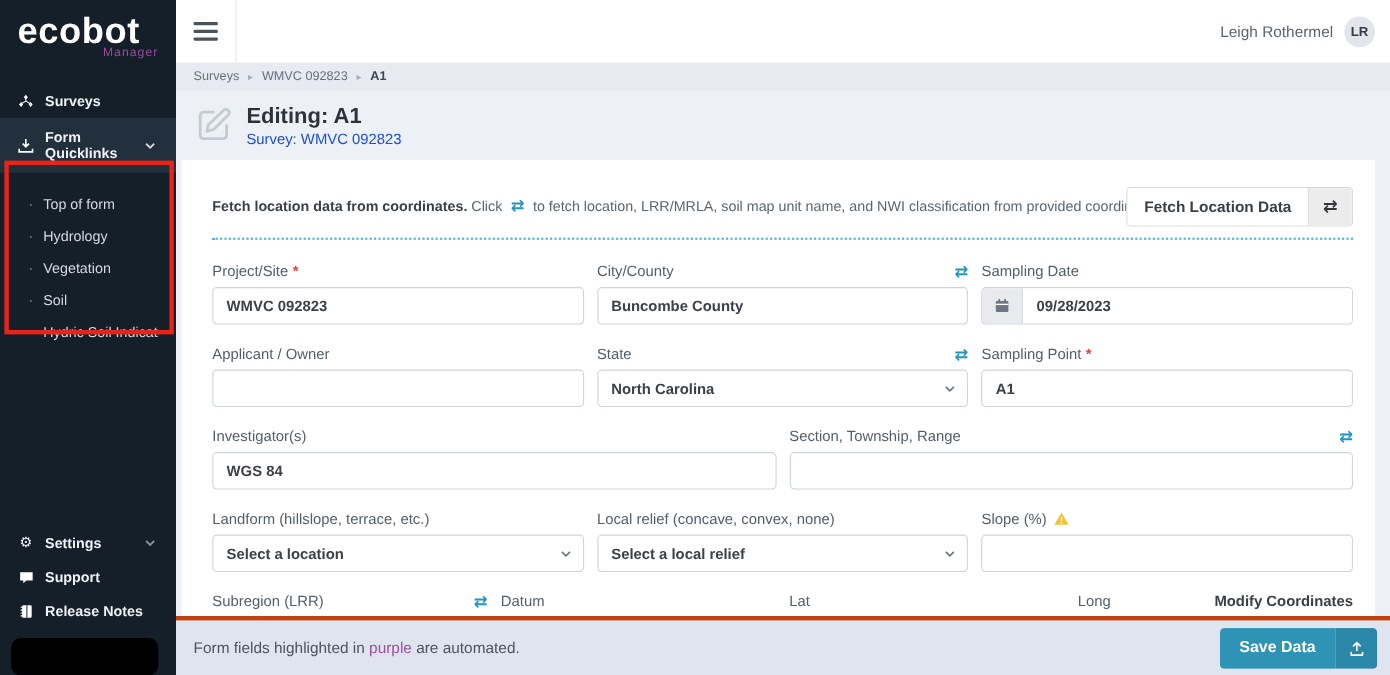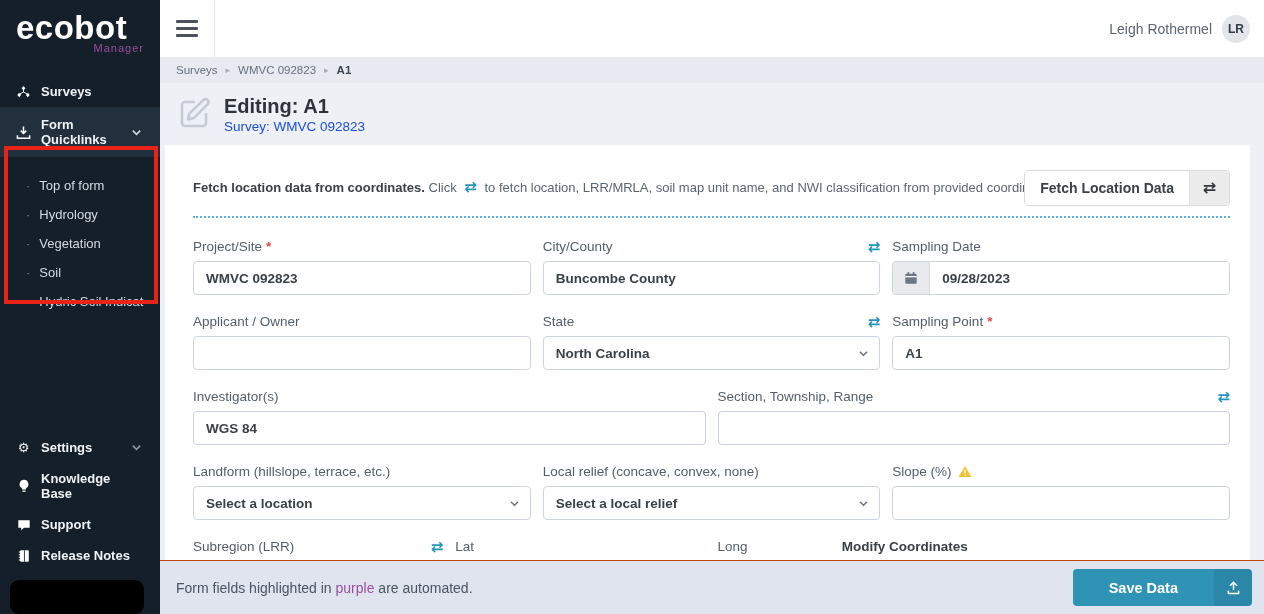--- a/index.html
+++ b/index.html
@@ -65,25 +65,25 @@
   .label-line .swap { margin-left:auto; }
   .req { color:#dd4848; margin-left:4px; font-weight:bold; }
   .warn { margin-left:6px; display:inline-flex; }
   input.field { width:100%; height:34px; border:1px solid #ced4dd; border-radius:4px; padding:0 12px; font-size:13.5px; font-weight:600; color:#3b4148; background:#fff; outline:none; font-family:inherit; }
   .input-group { display:flex; height:34px; border:1px solid #ced4dd; border-radius:4px; overflow:hidden; background:#fff;justify-content:space-between; }
   .input-addon { width:37px; background:#e8eaed; border-right:1px solid #d6d9de; display:flex; align-items:center; justify-content:center; cursor:pointer; }
   .input-group input { flex:1; border:none; height:100%; padding:0 12px; font-size:13.5px; font-weight:600; color:#3b4148; outline:none; font-family:inherit; }
   .select { height:34px; border:1px solid #ced4dd; border-radius:4px; background:#fff; display:flex; align-items:center; justify-content:space-between; padding:0 10px 0 12px; font-size:13.5px; font-weight:600; color:#3b4148; cursor:pointer; }
   .modify-link { margin-left:auto; font-size:13.5px; font-weight:bold; color:#3a4048; cursor:pointer; white-space:nowrap; }
 
-  .footer { height:54px; background:#dfe4ee; border-top:1px solid #c2410c; display:flex; align-items:center; padding:0 12px 0 16px; flex-shrink:0; }
+  .footer { height:54px; background:#dfe4ee; border-top:4px solid #c2410c; display:flex; align-items:center; padding:0 12px 0 16px; flex-shrink:0; }
   .footer-note { font-size:14px; color:#4c5461; }
   .footer-note .purple { color:#9c4f9e; }
   .save-btn { margin-left:auto; display:flex; border-radius:4px; overflow:hidden; cursor:pointer; }
-  .save-btn-label { background:#2e93b4; color:#fff; font-size:14.5px; font-weight:600; padding:0 36px; height:37px; display:flex; align-items:center; }
+  .save-btn-label { background:#2e93b4; color:#fff; font-size:14.5px; font-weight:600; padding:0 18px; height:37px; display:flex; align-items:center; }
   .save-btn-addon { background:#2a87a7; width:38px; display:flex; align-items:center; justify-content:center; }
 </style>
 </head>
 <body>
 
 <div class="sidebar">
   <div class="logo">
     <div class="logo-brand">ecobot</div>
     <span class="logo-sub">Manager</span>
   </div>
@@ -141,29 +141,20 @@
 
   <div class="sidebar-bottom">
     <div class="nav-item">
       <span class="icon16" style="font-size:13px;font-family:'DejaVu Sans',sans-serif;">⚙</span>
       <span>Settings</span>
       <span class="chev icon16">
         <svg width="11" height="11" viewBox="0 0 12 12" fill="none" stroke="#8b95a1" stroke-width="1.8">
             <path d="M2 4l4 4 4-4"></path>
           </svg>
       </span>
-    </div>
-    <div class="nav-item">
-      <span class="icon16">
-        <svg width="14" height="14" viewBox="0 0 16 16">
-            <path d="M8 1a5 5 0 0 0-2.9 9.1c.55.4.9 1.05.9 1.9h4c0-.85.35-1.5.9-1.9A5 5 0 0 0 8 1z" fill="#fff"></path>
-            <rect x="6" y="13" width="4" height="1.6" rx=".6" fill="#fff"></rect>
-          </svg>
-      </span>
-      <span>Knowledge Base</span>
     </div>
     <div class="nav-item">
       <span class="icon16">
         <svg width="14" height="14" viewBox="0 0 16 16">
             <path d="M1.5 2.5h13v8.5H8l-3.2 3v-3H1.5z" fill="#fff"></path>
           </svg>
       </span>
       <span>Support</span>
     </div>
     <div class="nav-item">
@@ -353,20 +344,26 @@
       <div class="frow cols4">
         <div>
           <div class="label-line">
             <span>Subregion (LRR)</span>
             <span class="swap">⇄</span>
           </div>
 
         </div>
         <div>
           <div class="label-line">
+            <span>Datum</span>
+          </div>
+
+        </div>
+        <div>
+          <div class="label-line">
             <span>Lat</span>
           </div>
 
         </div>
         <div>
           <div class="label-line">
             <span>Long</span>
             <span class="modify-link">Modify Coordinates</span>
           </div>
 

